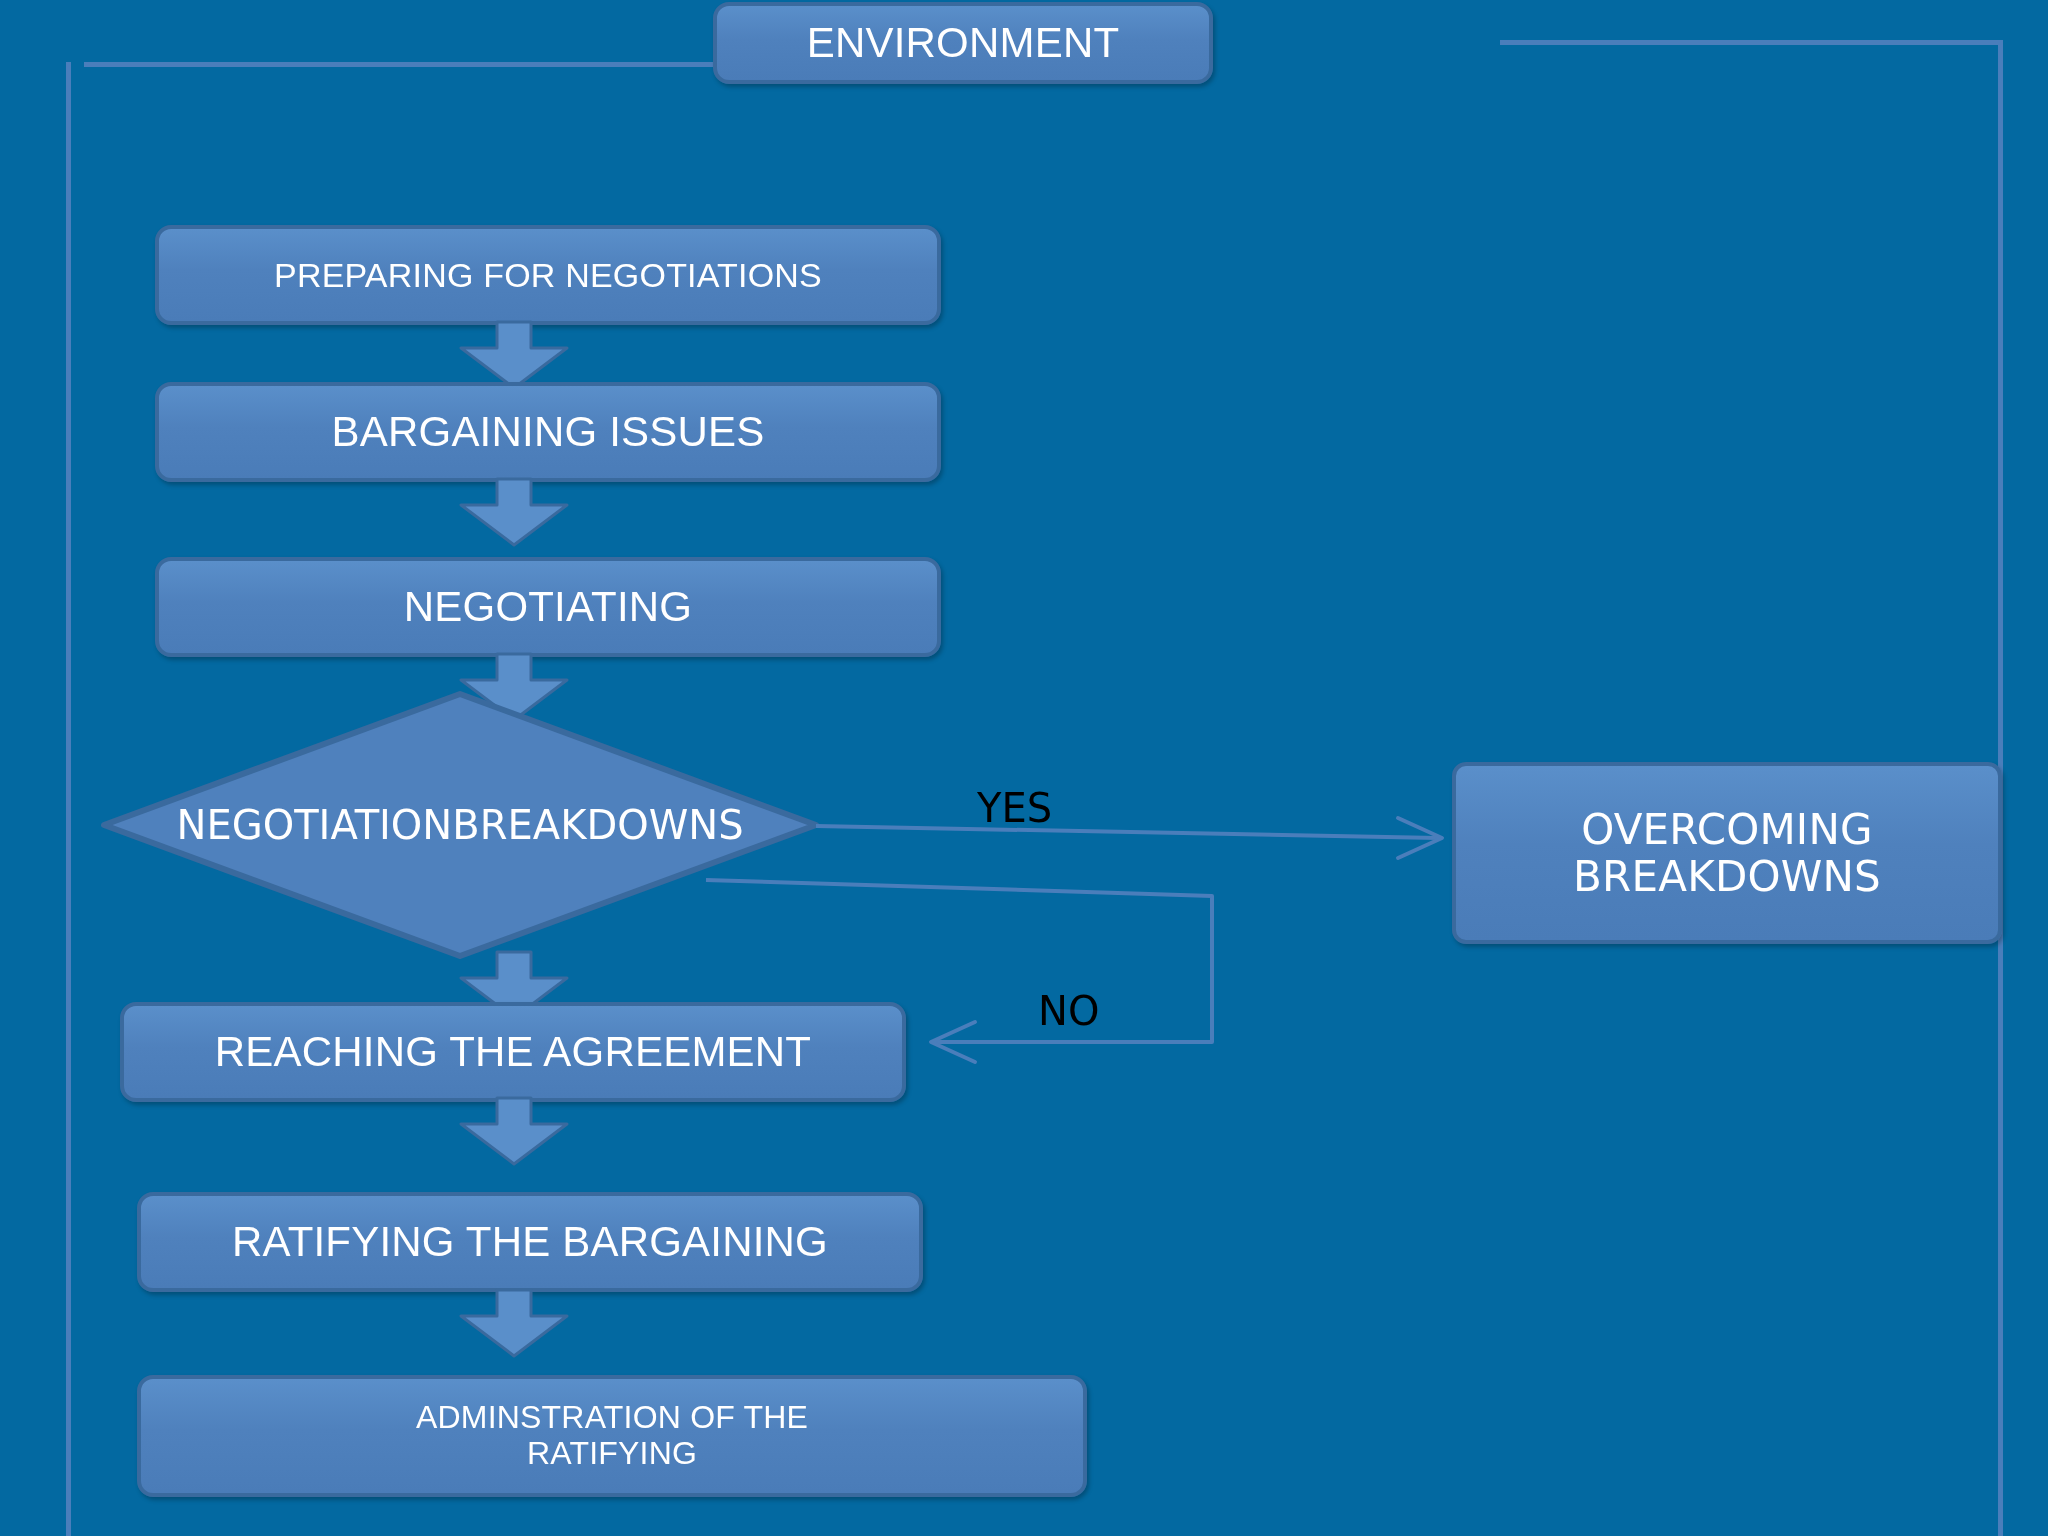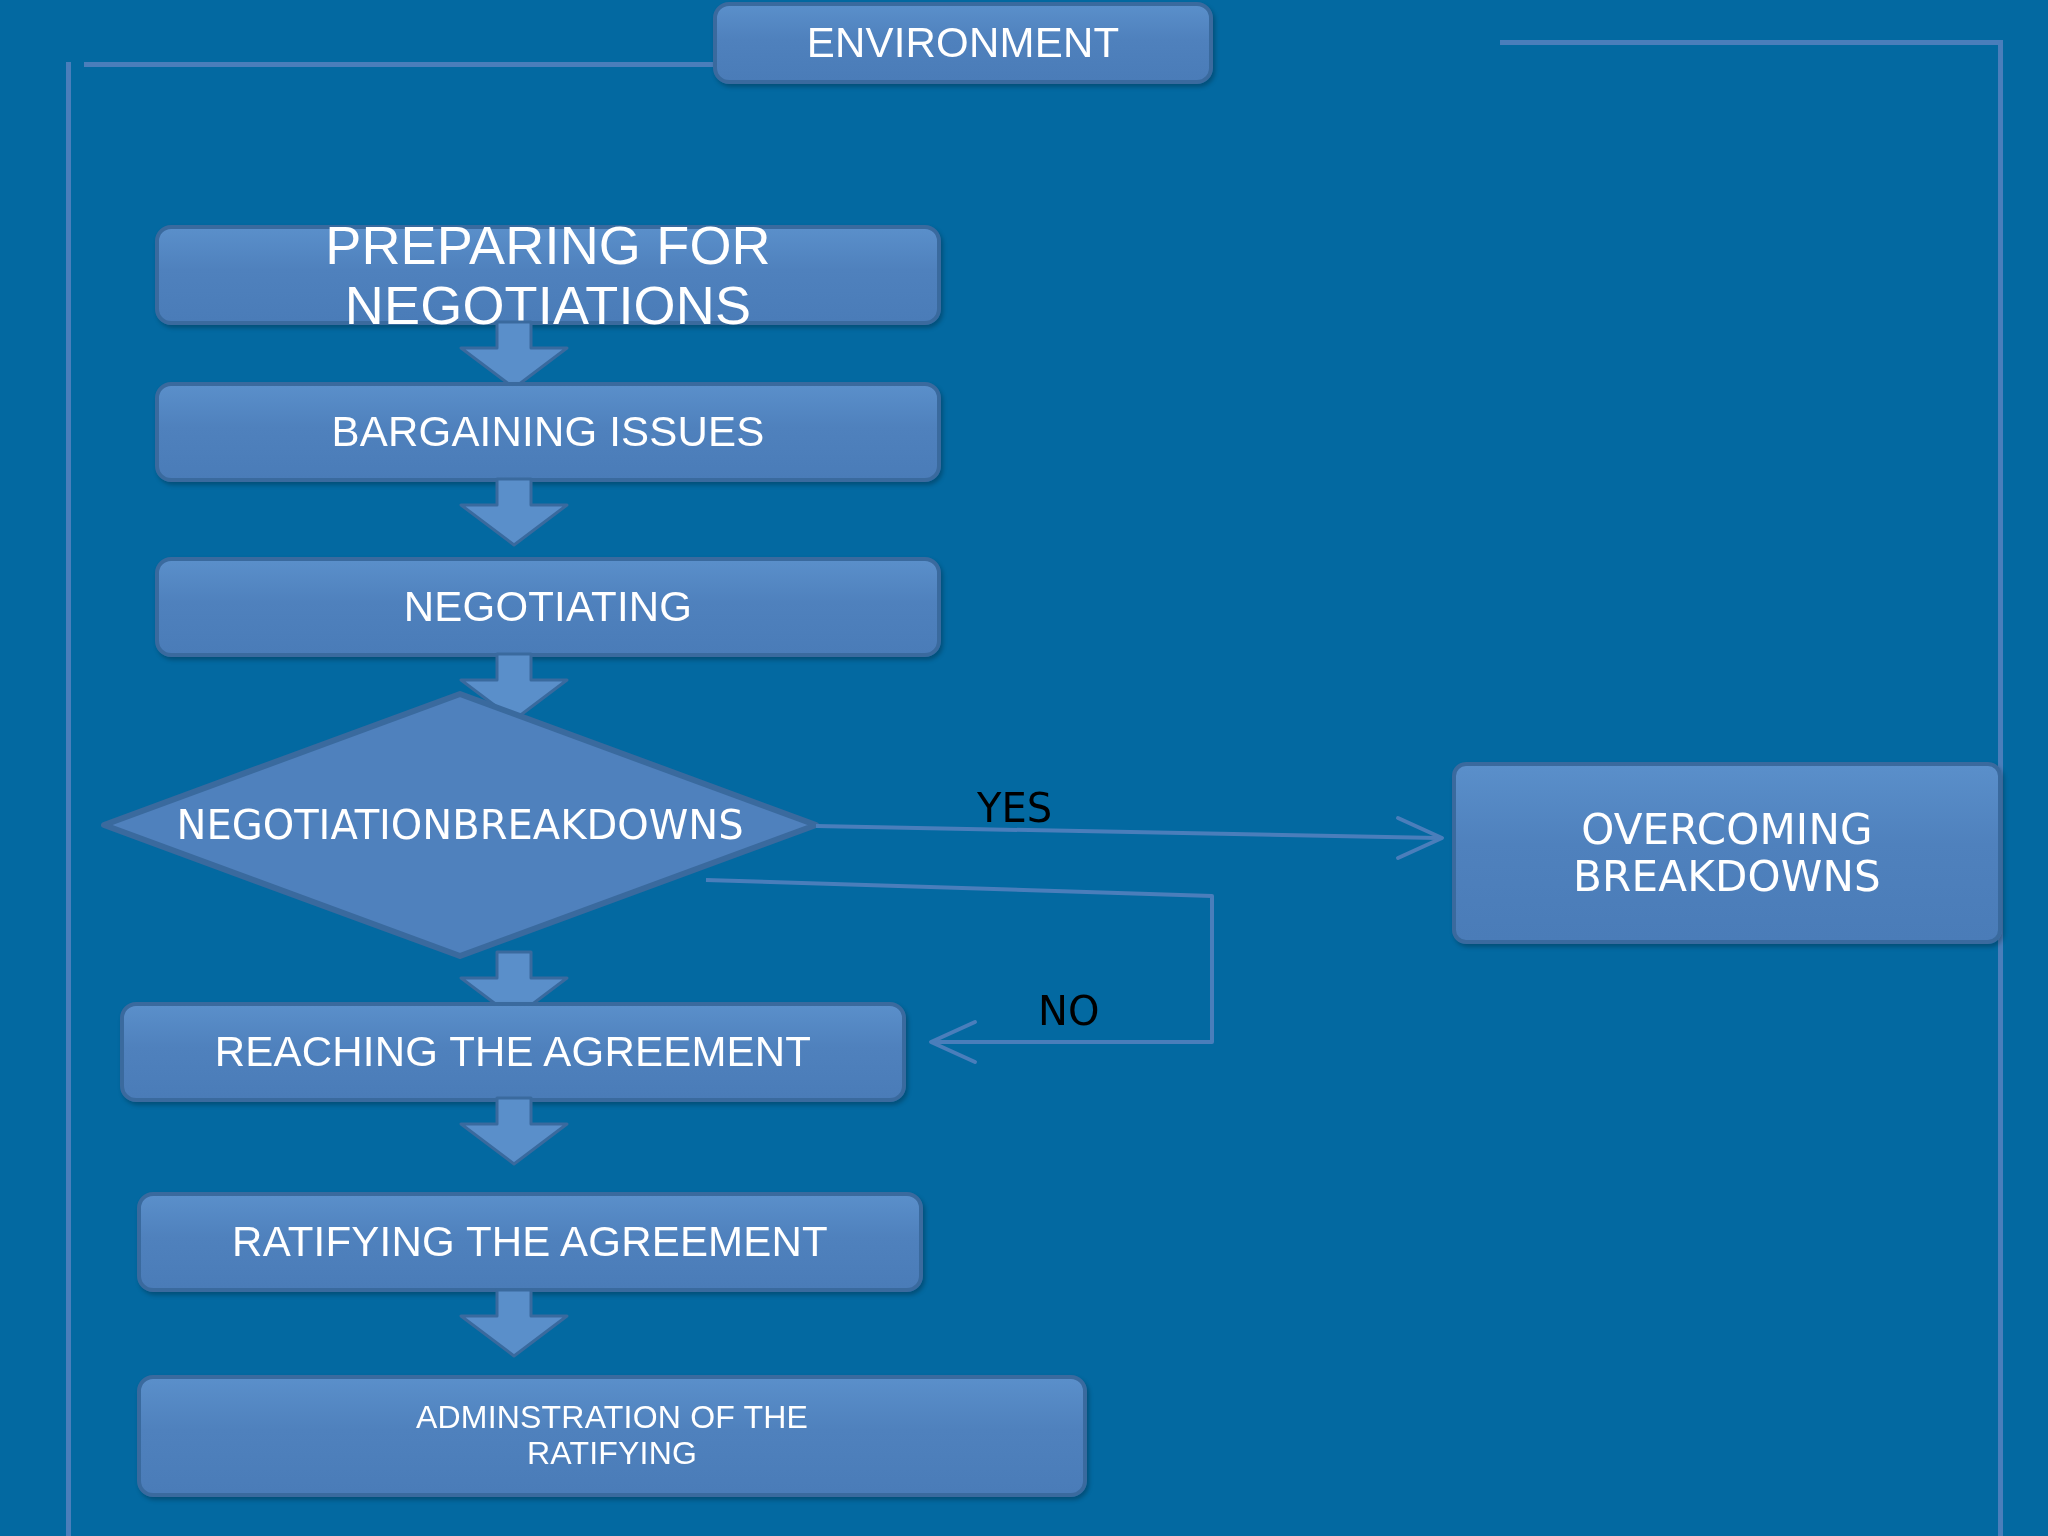--- a/index.html
+++ b/index.html
@@ -90,21 +90,21 @@
 
 <div id="stage">
 
   <div class="frame-line frame-left"></div>
   <div class="frame-line frame-right"></div>
   <div class="frame-line frame-top-l"></div>
   <div class="frame-line frame-top-r"></div>
 
   <div class="node" style="left:713px; top:2px; width:500px; height:82px; font-size:42px;">ENVIRONMENT</div>
 
-  <div class="node" style="left:155px; top:225px; width:786px; height:100px; font-size:54px;">PREPARING FOR NEGOTIATIONS</div>
+  <div class="node" style="left:155px; top:225px; width:786px; height:100px; font-size:34px;">PREPARING FOR NEGOTIATIONS</div>
 
   <div class="blockarrow" style="left:459px; top:322px;">
     <svg width="110" height="68" viewBox="0 0 110 68">
       <polygon points="38,0 72,0 72,26 108,26 55,66 2,26 38,26" fill="#5a8fca" stroke="#3a6a9e" stroke-width="3" stroke-linejoin="round"></polygon>
     </svg>
   </div>
 
   <div class="node" style="left:155px; top:382px; width:786px; height:100px; font-size:42px;">BARGAINING ISSUES</div>
 
   <div class="blockarrow" style="left:459px; top:479px;">
@@ -143,21 +143,21 @@
   </div>
 
   <div class="node" style="left:120px; top:1002px; width:786px; height:100px; font-size:42px;">REACHING THE AGREEMENT</div>
 
   <div class="blockarrow" style="left:459px; top:1098px;">
     <svg width="110" height="68" viewBox="0 0 110 68">
       <polygon points="38,0 72,0 72,26 108,26 55,66 2,26 38,26" fill="#5a8fca" stroke="#3a6a9e" stroke-width="3" stroke-linejoin="round"></polygon>
     </svg>
   </div>
 
-  <div class="node" style="left:137px; top:1192px; width:786px; height:100px; font-size:42px;">RATIFYING THE AGREEMENT</div>
+  <div class="node" style="left:137px; top:1192px; width:786px; height:100px; font-size:42px;">RATIFYING THE BARGAINING</div>
 
   <div class="blockarrow" style="left:459px; top:1290px;">
     <svg width="110" height="68" viewBox="0 0 110 68">
       <polygon points="38,0 72,0 72,26 108,26 55,66 2,26 38,26" fill="#5a8fca" stroke="#3a6a9e" stroke-width="3" stroke-linejoin="round"></polygon>
     </svg>
   </div>
 
   <div class="node" style="left:137px; top:1375px; width:950px; height:122px; font-size:32px; flex-direction:column;">
     <span>ADMINSTRATION OF THE</span>
     <span>RATIFYING</span>

